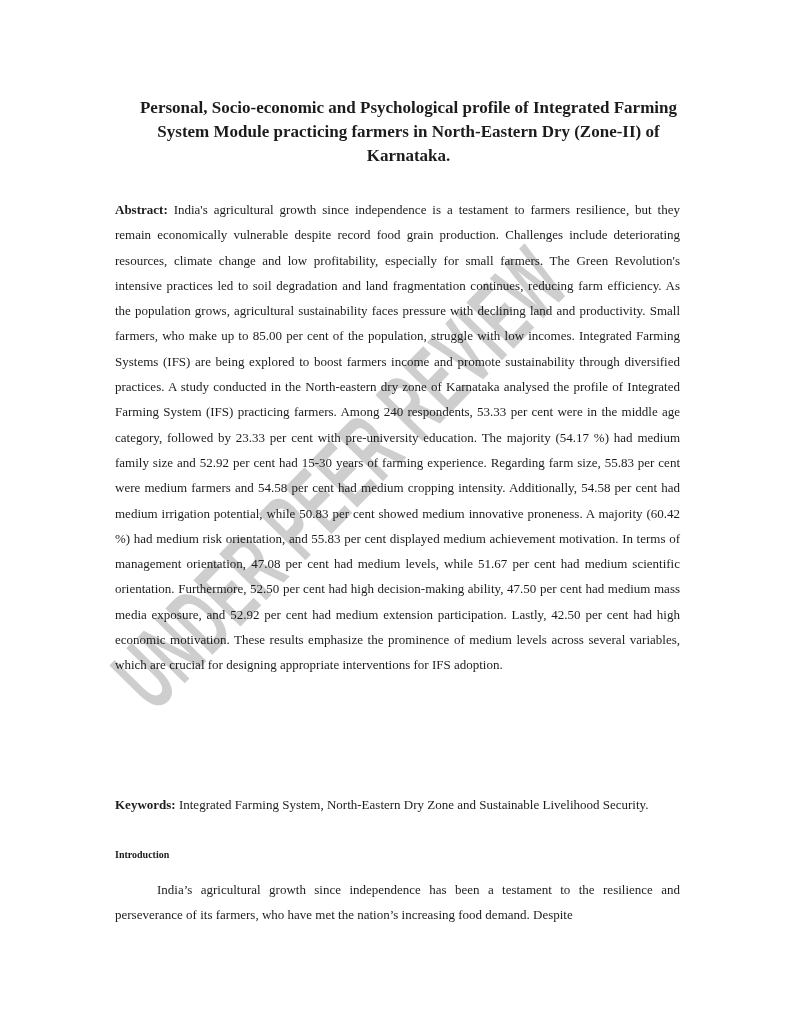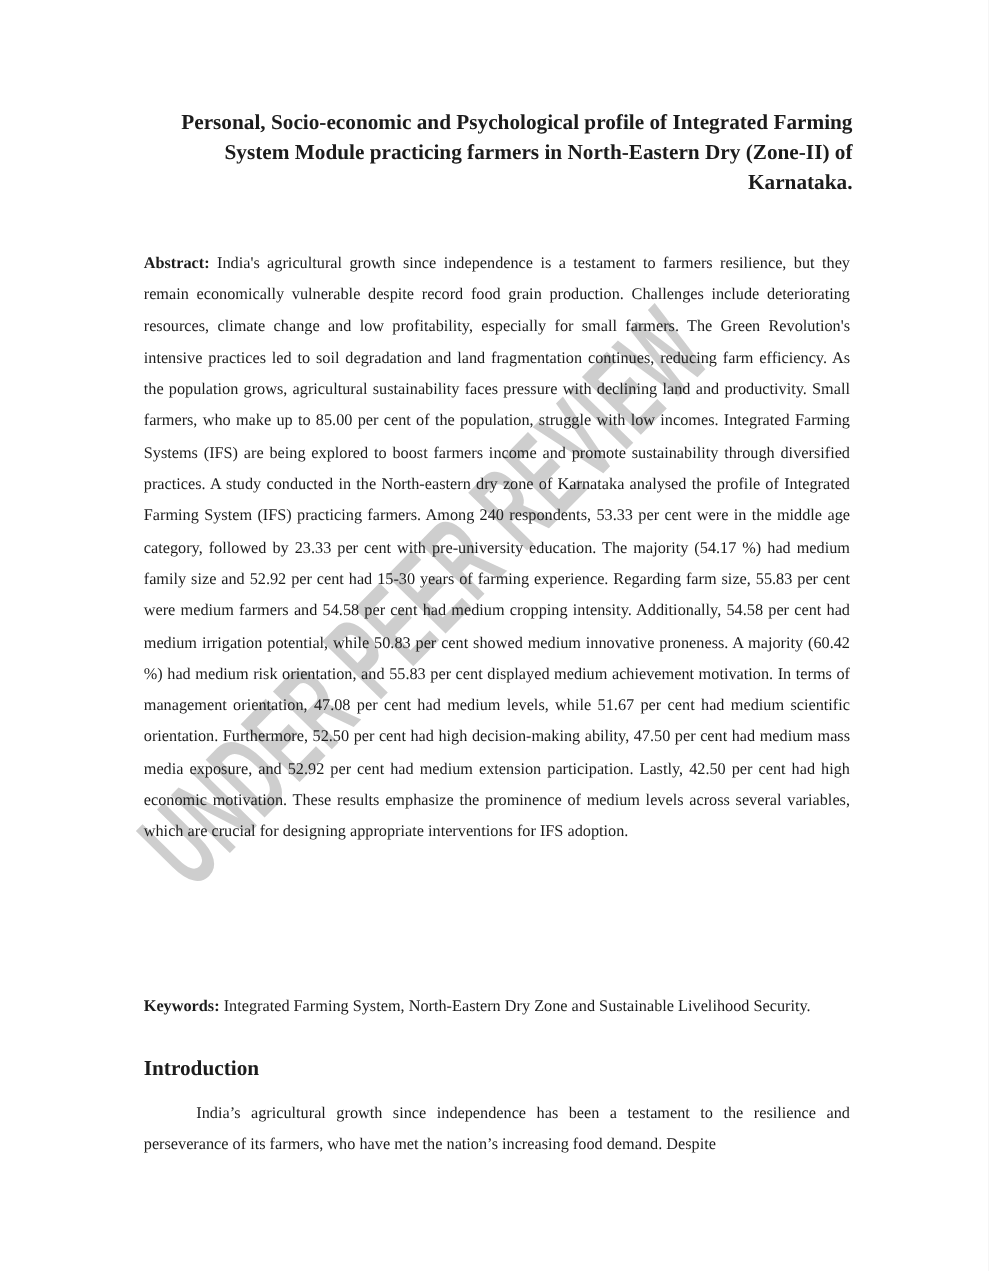--- a/index.html
+++ b/index.html
@@ -37,44 +37,44 @@
     letter-spacing: 3px;
     color: #c6c6c6;
     opacity: 0.85;
   }
   .textlayer { position: relative; z-index: 1; }
   .paper-title {
     position: absolute;
     left: 113px;
     width: 567px;
     top: 84px;
-    margin: 2px;
+    margin: 12px;
     font-size: 17px;
     font-weight: 700;
     line-height: 24px;
-    text-align: right;
+    text-align: center;
   }
   .para {
     position: absolute;
     left: 115px;
     width: 565px;
     margin: 0;
     font-size: 13px;
     line-height: 25.3px;
     text-align: justify;
   }
   .abstract-para { top: 197px; }
   .keywords-para { top: 792px; }
   .section-heading {
     position: absolute;
     left: 115px;
     width: 565px;
     margin: 0;
     top: 842px;
-    font-size: 17px;
+    font-size: 10px;
     font-weight: 700;
     line-height: 25.3px;
   }
   .intro-para { top: 877px; text-indent: 42px; }
   .b { font-weight: 700; }
 </style>
 </head>
 <body>
 
 <div class="page">

